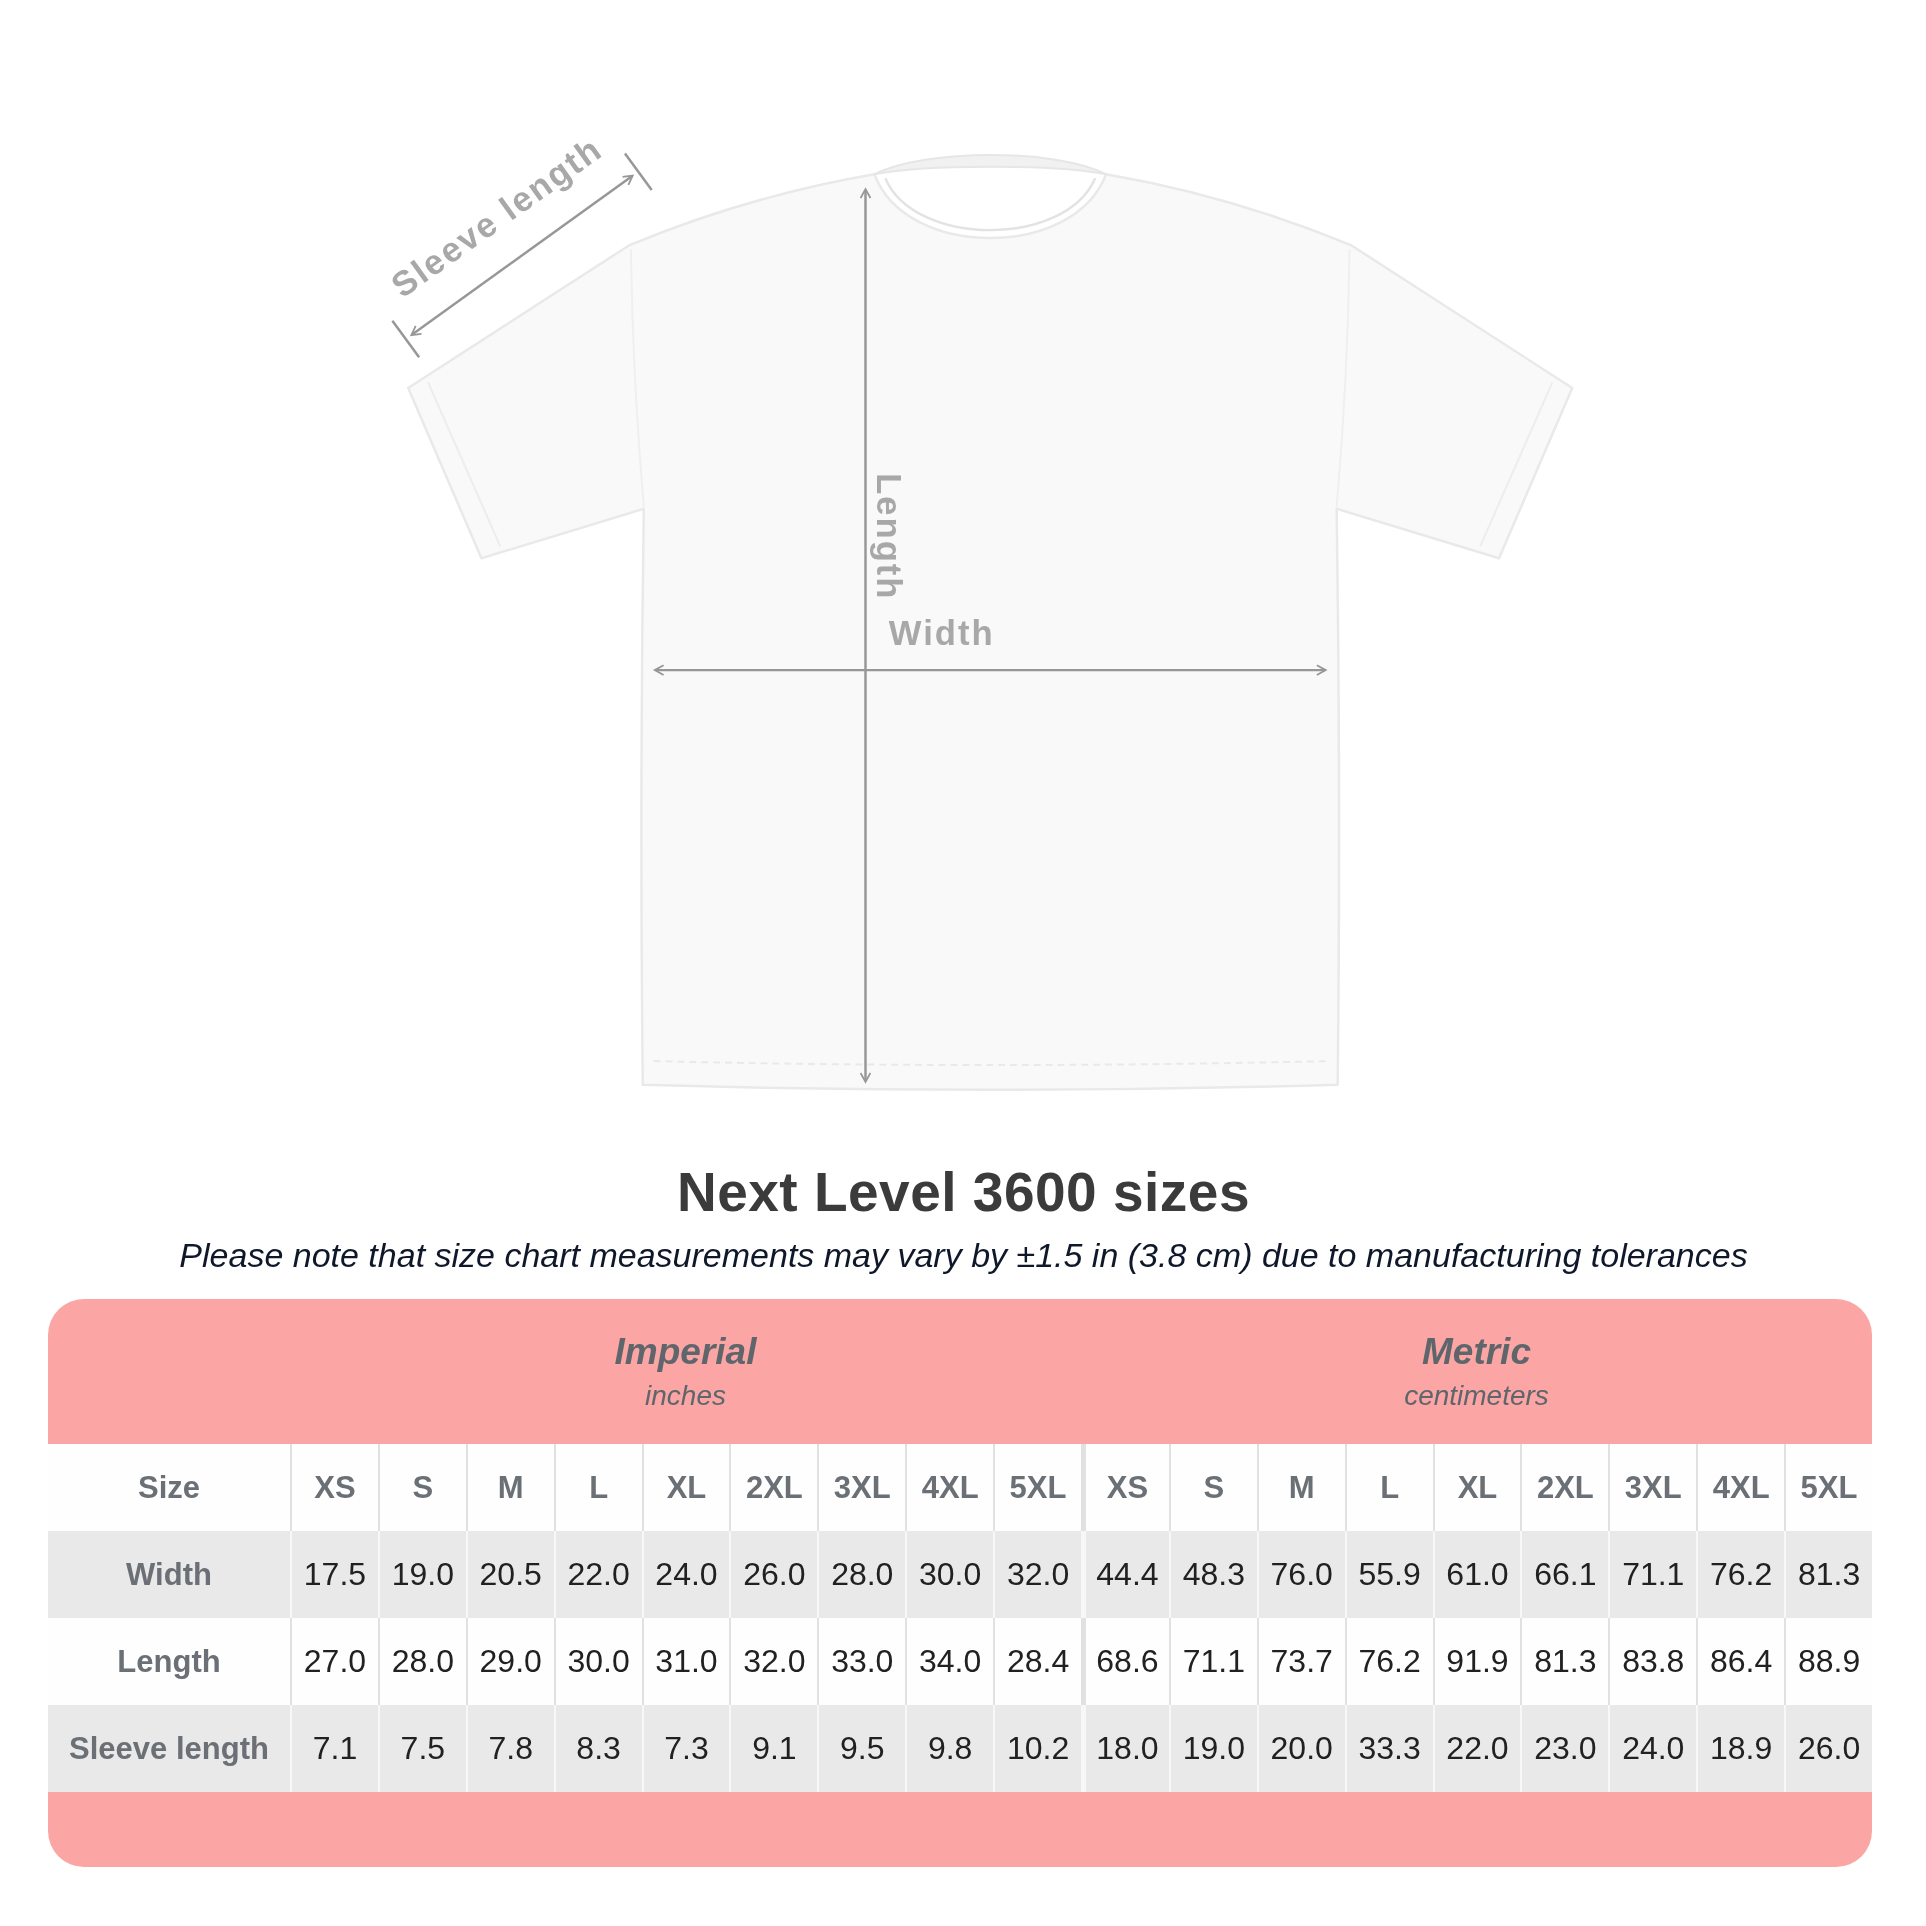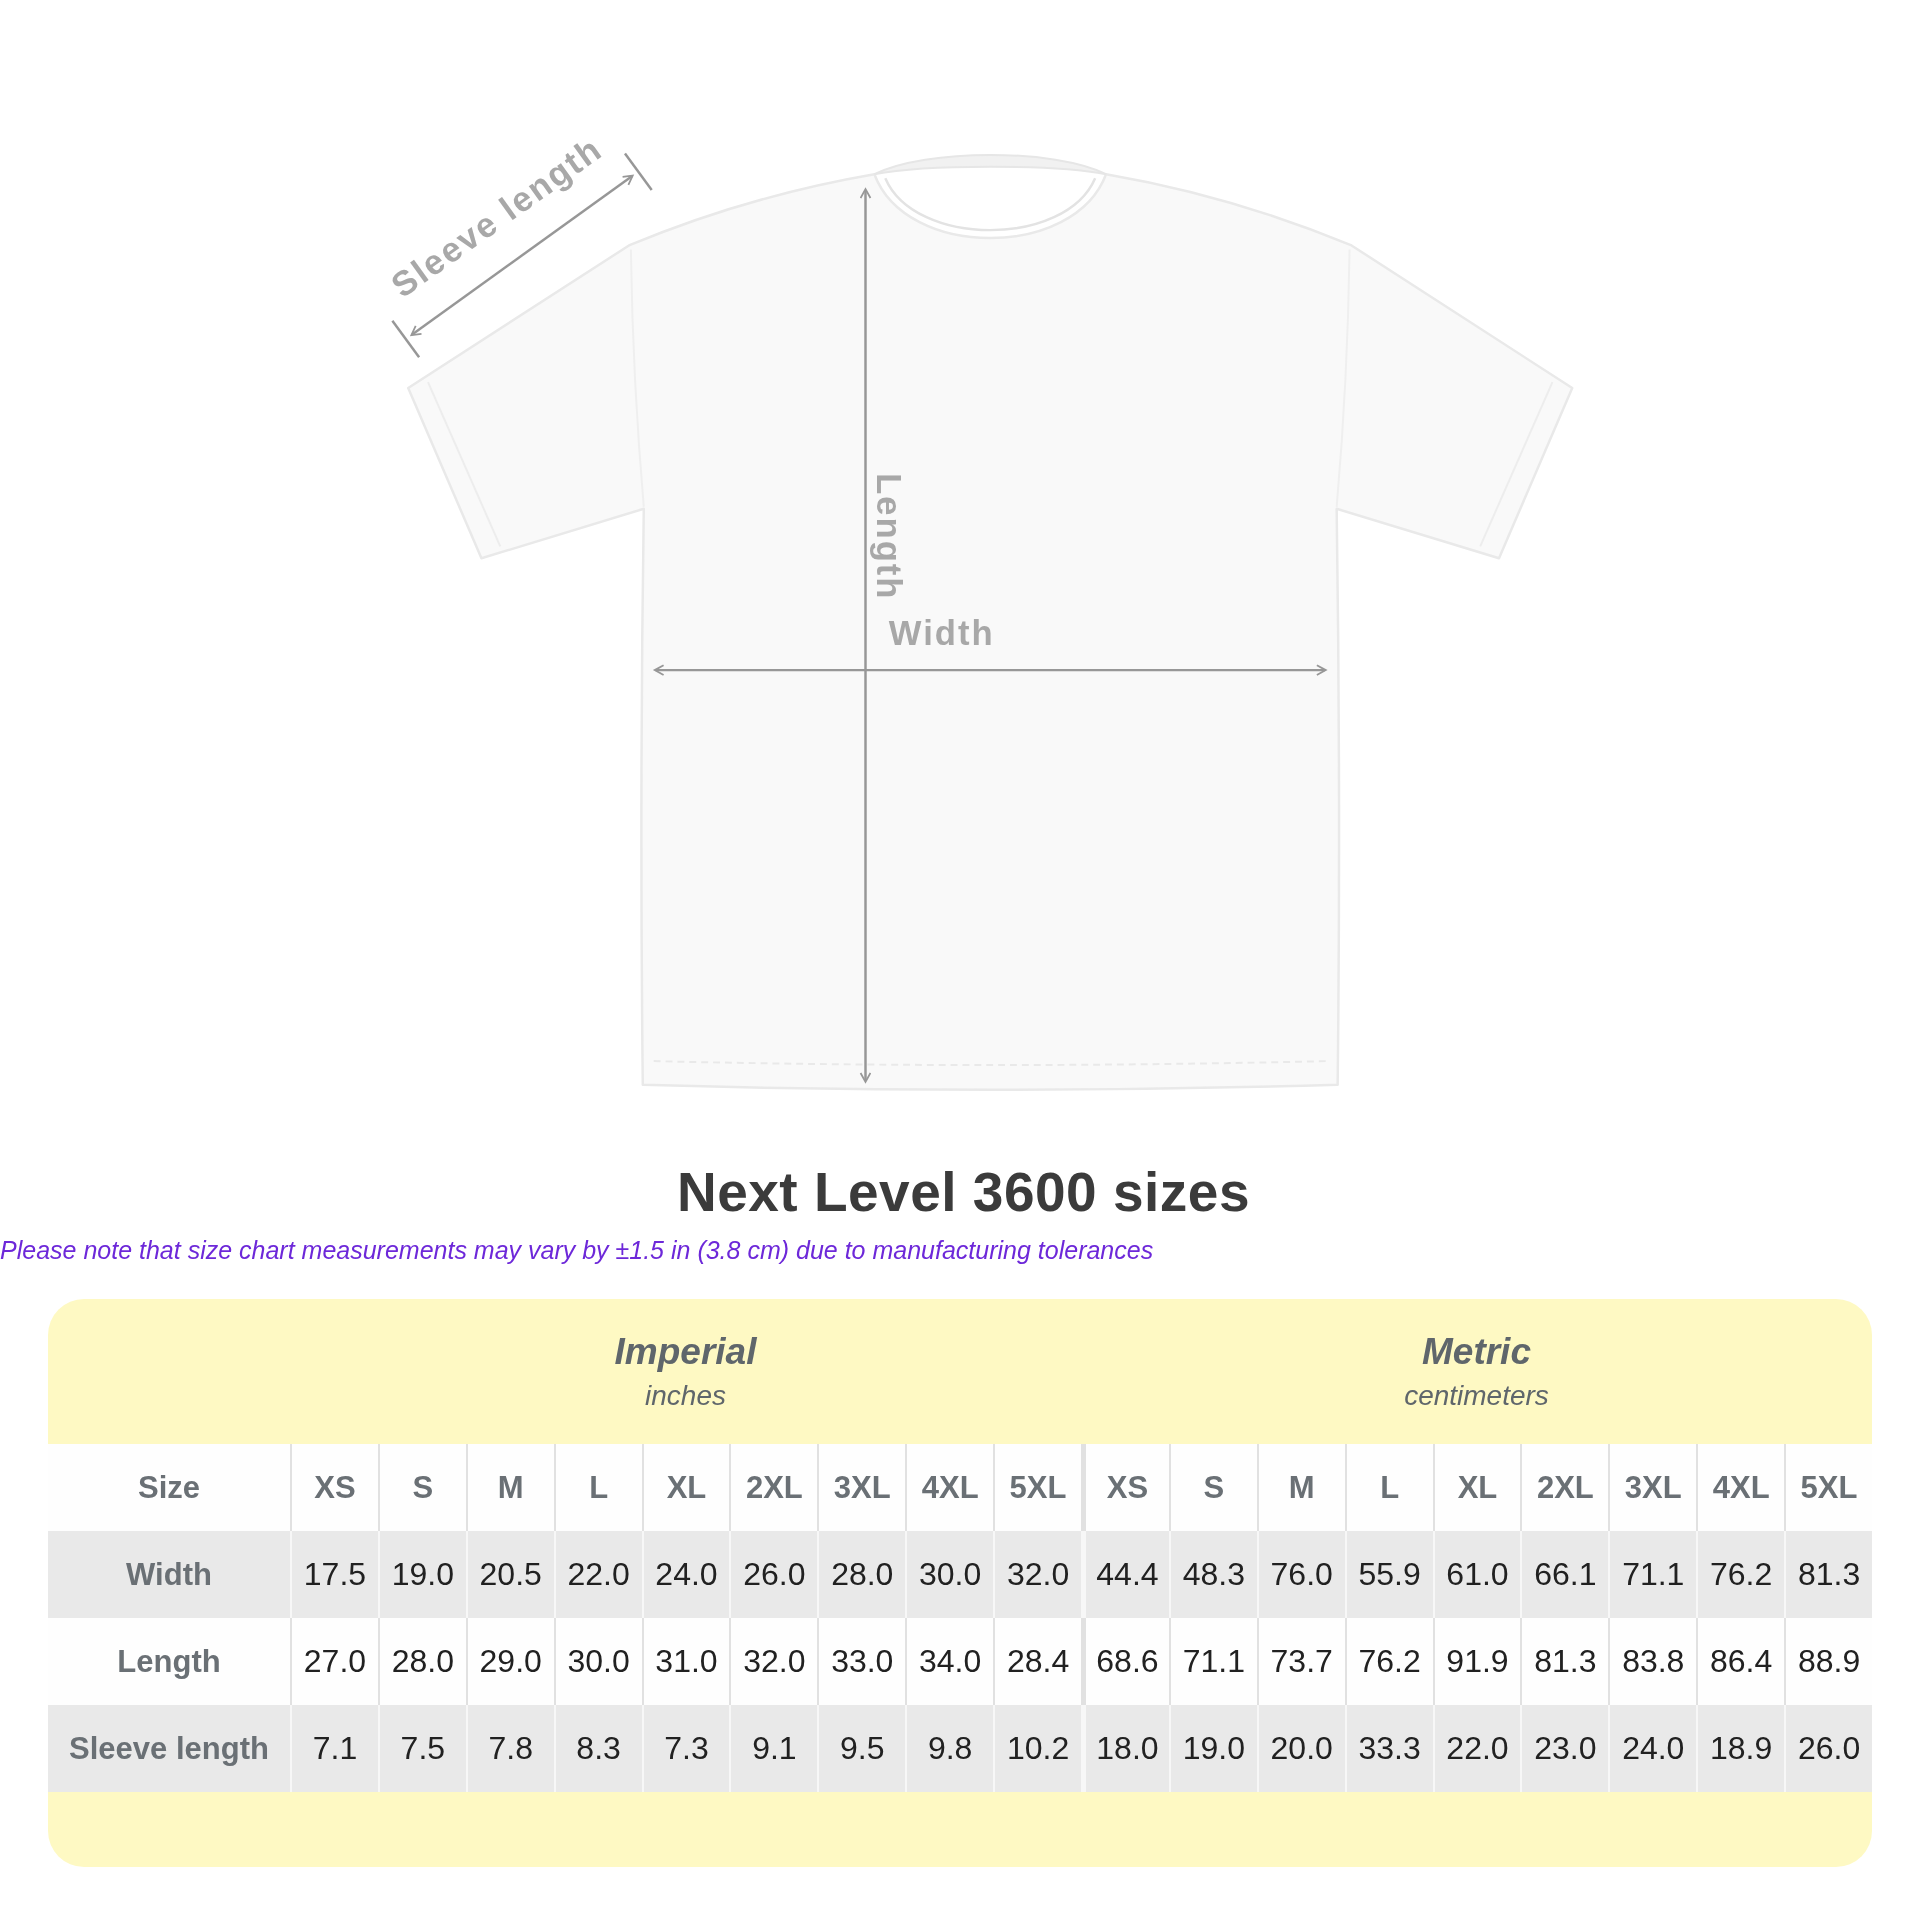--- a/index.html
+++ b/index.html
@@ -8,27 +8,27 @@
     font-family:"Liberation Sans", sans-serif;
   }
   
   .figure{position:absolute;left:0;top:0;width:1927px;height:1168px;}
   
   .title{
     position:absolute;left:0;top:1160px;width:100%;text-align:center;
     font-size:55px;font-weight:bold;color:#3b3b3b;letter-spacing:0.5px;
   }
   .subtitle{
-    position:absolute;left:0;top:1236px;width:100%;
-    font-size:25px;font-style:italic;color:#6d28d9;
+    position:absolute;left:0;top:1236px;width:100%;text-align:center;
+    font-size:34px;font-style:italic;color:#0f172a;
   }
   
   .sizetable{
     position:absolute;left:48px;top:1299px;width:1824px;height:568px;
-    background:#fef9c3;border-radius:36px;overflow:hidden;
+    background:#fca5a5;border-radius:36px;overflow:hidden;
   }
   .units{display:grid;grid-template-columns:242px repeat(18,1fr);height:145px;}
   .unit{grid-column:span 9;display:flex;flex-direction:column;align-items:center;justify-content:center;gap:7px;}
   .unit-name{font-size:37px;font-weight:bold;font-style:italic;color:#5f666b;}
   .unit-sub{font-size:28px;font-style:italic;color:#5f666b;}
   .trow{display:grid;grid-template-columns:242px repeat(18,1fr);height:87px;}
   .plain{background:#fefefe;--sep:#e1e1e1;}
   .shade{background:#e9e9e9;--sep:#f7f7f7;}
   .cell{display:flex;align-items:center;justify-content:center;font-size:32px;color:#212121;}
   .val{border-left:2px solid var(--sep);}

